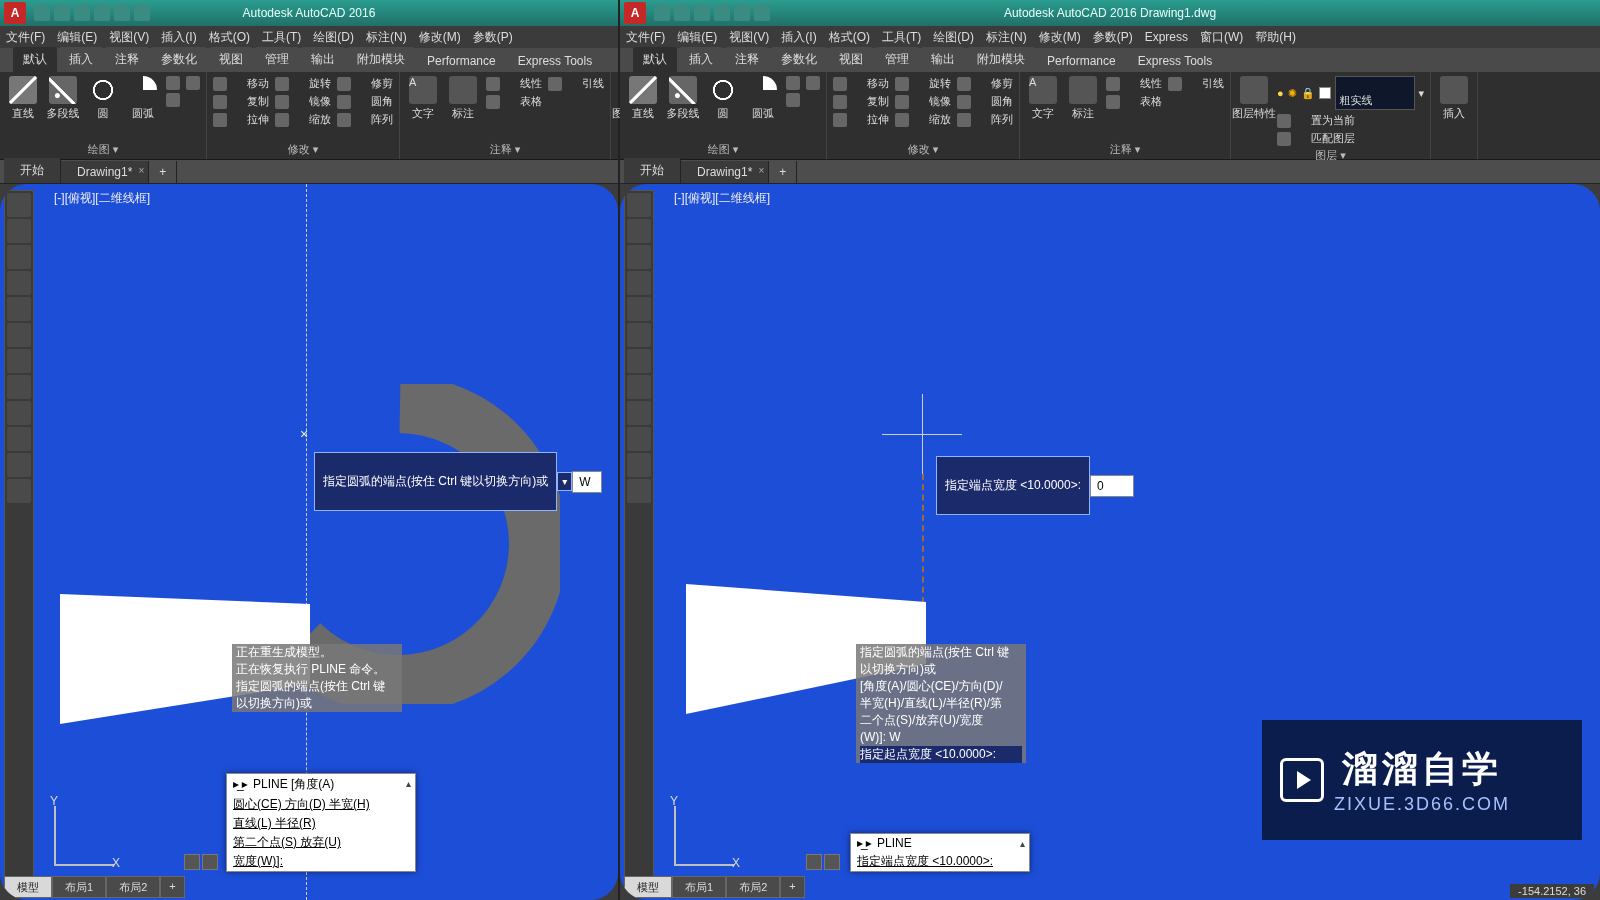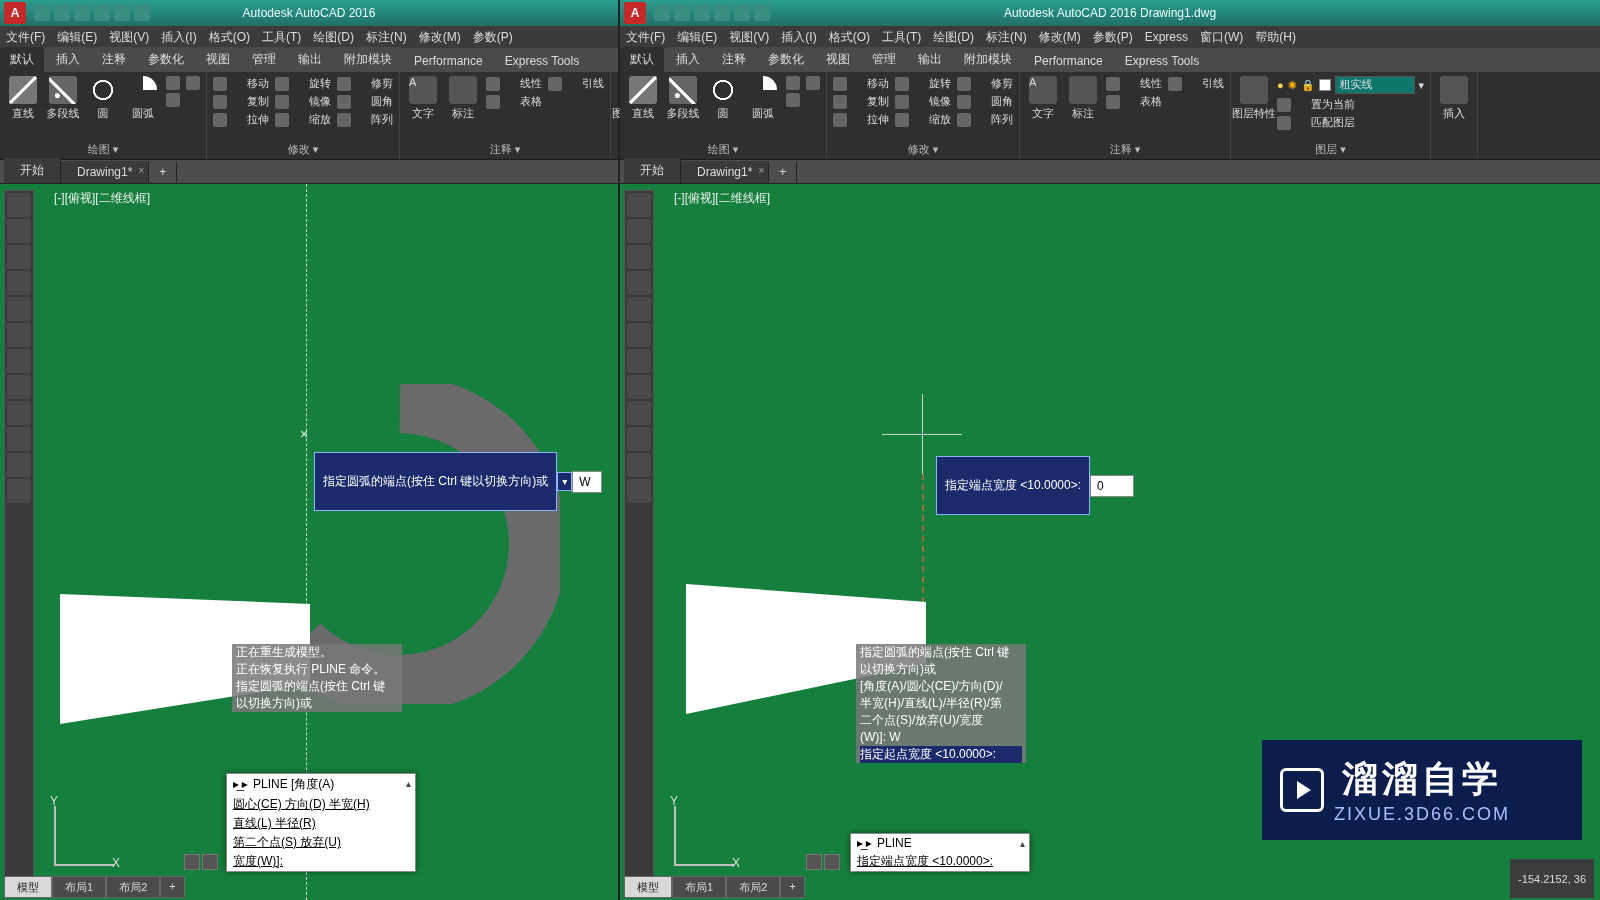--- a/index.html
+++ b/index.html
@@ -8,47 +8,47 @@
 .pane { position: relative; background: #3c3c3c; display: flex; flex-direction: column; }
 .pane.left { width: 620px; border-right: 2px solid #222; }
 .pane.right { flex: 1; }
 .titlebar { height: 26px; background: linear-gradient(#2a9d8f 0%, #207068 100%); display: flex; align-items: center; color: #d8f5f0; font-size: 12px; position: relative; }
 .tb-logo { width: 22px; height: 22px; margin: 0 4px; background: #c62828; border-radius: 2px; display: flex; align-items: center; justify-content: center; color: #fff; font-weight: bold; font-size: 12px; }
 .tb-qat { display: flex; gap: 4px; margin-left: 4px; }
 .tb-qat span { width: 16px; height: 16px; background: #3a8c80; border-radius: 2px; }
 .tb-title { position: absolute; left: 50%; transform: translateX(-50%); font-size: 12px; color: #e8fffb; white-space: nowrap; }
 .menubar { height: 22px; background: #3b3b3b; display: flex; align-items: center; font-size: 12px; color: #ddd; padding: 0 6px; }
 .menubar span { margin-right: 12px; cursor: default; }
-.ribbon-tabs { height: 24px; background: #4a4a4a; display: flex; align-items: flex-end; font-size: 12px; color: #ddd; padding: 0 0; gap: 2px; }
+.ribbon-tabs { height: 24px; background: #4a4a4a; display: flex; align-items: flex-end; font-size: 12px; color: #ddd; padding: 0 13px; gap: 2px; }
 .ribbon-tab { padding: 4px 10px; background: #4a4a4a; border-radius: 3px 3px 0 0; }
 .ribbon-tab.active { background: #2f2f2f; }
 .ribbon { height: 88px; background: #2f2f2f; display: flex; color: #ddd; font-size: 11px; border-bottom: 1px solid #1a1a1a; }
 .panel { border-right: 1px solid #444; padding: 4px 6px 2px 6px; display: flex; flex-direction: column; justify-content: space-between; }
 .panel-body { display: flex; gap: 6px; align-items: flex-start; }
 .bigbtn { display: flex; flex-direction: column; align-items: center; gap: 2px; width: 34px; }
 .bigbtn .ic { width: 28px; height: 28px; background: #555; border-radius: 3px; }
 .bigbtn .ic.line { background: linear-gradient(135deg,#777 45%,#fff 47%,#fff 53%,#777 55%); }
 .bigbtn .ic.pl { background: radial-gradient(circle at 30% 70%, #fff 2px, transparent 3px), linear-gradient(45deg,#666 40%,#fff 42%,#fff 48%,#666 50%); }
 .bigbtn .ic.cir { background: radial-gradient(circle,#2f2f2f 40%,#fff 42%,#fff 50%,#2f2f2f 52%); }
 .bigbtn .ic.arc { background: conic-gradient(#fff 0 90deg, transparent 90deg 360deg); border-radius: 50%; }
 .bigbtn .ic.txt { background: #555; }
 .bigbtn .lbl { font-size: 11px; white-space: nowrap; }
 .smgrid { display: grid; grid-template-columns: repeat(2, auto); gap: 3px 6px; }
 .smgrid3 { display: grid; grid-template-columns: repeat(3, auto); gap: 3px 6px; }
 .smbtn { display: flex; align-items: center; gap: 20px; font-size: 11px; white-space: nowrap; }
 .smbtn .sic { width: 14px; height: 14px; background: #666; border-radius: 2px; }
 .layer-row { display: flex; align-items: center; gap: 4px; }
 .layer-row .swatch { width: 12px; height: 12px; background: #fff; border: 1px solid #888; }
-.layer-row select, .layer-row .dd { height: 18px; background: #0f766e; color: #ddd; border: 1px solid #555; font-size: 11px; min-width: 80px; padding: 0 4px; }
+.layer-row select, .layer-row .dd { height: 18px; background: #0f172a; color: #ddd; border: 1px solid #555; font-size: 11px; min-width: 80px; padding: 16px 4px; }
 .panel-title { text-align: center; font-size: 11px; color: #bbb; margin-top: 2px; }
 .doc-tabs { height: 24px; background: #4d4d4d; display: flex; align-items: flex-end; font-size: 12px; color: #ddd; padding-left: 4px; gap: 0; border-bottom: 1px solid #222; }
 .doc-tab { padding: 4px 16px; background: #3a3a3a; border-right: 1px solid #222; position: relative; }
 .doc-tab .x { position: absolute; right: 4px; top: 4px; font-size: 10px; color: #aaa; }
 .doc-tab.plus { padding: 4px 10px; background: #4d4d4d; }
-.workspace { flex: 1; position: relative; background: #15803d; overflow: hidden; }
+.workspace { flex: 1; position: relative; background: #1d4ed8; overflow: hidden; border-radius: 27px; }
 .vp-label { position: absolute; top: 6px; left: 54px; color: #efefef; font-size: 12px; }
 .nav-palette { position: absolute; left: 4px; top: 6px; bottom: 6px; width: 30px; background: #3a3a3a; border: 1px solid #555; display: flex; flex-direction: column; gap: 2px; padding: 2px; }
 .nav-palette span { flex: 0 0 24px; background: #4a4a4a; border-radius: 2px; }
 .side-text { position: absolute; left: -16px; top: 280px; writing-mode: vertical-rl; color: #ccc; font-size: 12px; }
 .ucs { position: absolute; left: 54px; bottom: 34px; width: 70px; height: 70px; }
 .ucs .xar { position: absolute; left: 0; bottom: 0; width: 60px; height: 2px; background: #c0c0c0; }
 .ucs .yar { position: absolute; left: 0; bottom: 0; width: 2px; height: 60px; background: #c0c0c0; }
 .ucs .xl { position: absolute; left: 58px; bottom: -4px; color: #ddd; font-size: 12px; }
 .ucs .yl { position: absolute; left: -4px; bottom: 58px; color: #ddd; font-size: 12px; }
 .model-tabs { position: absolute; left: 4px; bottom: 2px; height: 22px; display: flex; font-size: 11px; }
@@ -63,22 +63,22 @@
 .cmd-line-ic { position: absolute; bottom: 30px; display: flex; gap: 2px; }
 .cmd-line-ic span { width: 16px; height: 16px; background: #555; border: 1px solid #777; }
 .dy-prompt { position: absolute; display: flex; align-items: center; font-size: 12px; }
 .dy-prompt .lab { background: #1b2a6b; color: #fff; padding: 20px 8px; border: 1px solid #8cb4ff; white-space: nowrap; }
 .dy-prompt .inp { background: #fff; color: #000; padding: 3px 6px; border: 1px solid #888; min-width: 30px; }
 .dy-prompt .dd { background: #1b2a6b; color: #fff; padding: 3px 4px; border: 1px solid #8cb4ff; font-size: 10px; }
 .crosshair-v { position: absolute; width: 0; border-left: 1px dashed #cfcfcf; }
 .crosshair-h { position: absolute; height: 0; border-top: 1px solid #cfcfcf; }
 .crosshair-vsolid { position: absolute; width: 0; border-left: 1px solid #cfcfcf; }
 .track-dash { position: absolute; width: 0; border-left: 2px dashed #9c6b3c; }
-.statusbar { position: absolute; right: 6px; bottom: 2px; height: 39px; display: flex; align-items: center; gap: 10px; font-size: 11px; color: #ddd; background: #3c3c3c; padding: 0 8px; }
-.watermark { position: absolute; right: 18px; bottom: 60px; width: 320px; height: 100px; background: #0a1d4d; display: flex; align-items: center; justify-content: center; flex-direction: column; color: #fff; }
+.statusbar { position: absolute; right: 6px; bottom: 2px; height: 14px; display: flex; align-items: center; gap: 10px; font-size: 11px; color: #ddd; background: #3c3c3c; padding: 0 8px; }
+.watermark { position: absolute; right: 18px; bottom: 60px; width: 320px; height: 120px; background: #0a1d4d; display: flex; align-items: center; justify-content: center; flex-direction: column; color: #fff; }
 .watermark .big { font-size: 36px; font-weight: bold; letter-spacing: 4px; }
 .watermark .small { font-size: 18px; letter-spacing: 2px; color: #a8c0ff; }
 .watermark .play { width: 44px; height: 44px; border: 3px solid #fff; border-radius: 6px; position: absolute; left: 18px; display: flex; align-items: center; justify-content: center; }
 .watermark .play::after { content: ""; border-left: 14px solid #fff; border-top: 9px solid transparent; border-bottom: 9px solid transparent; margin-left: 4px; }
 svg.shape { position: absolute; }
 </style>
 </head>
 <body>
 
 <div class="root">

